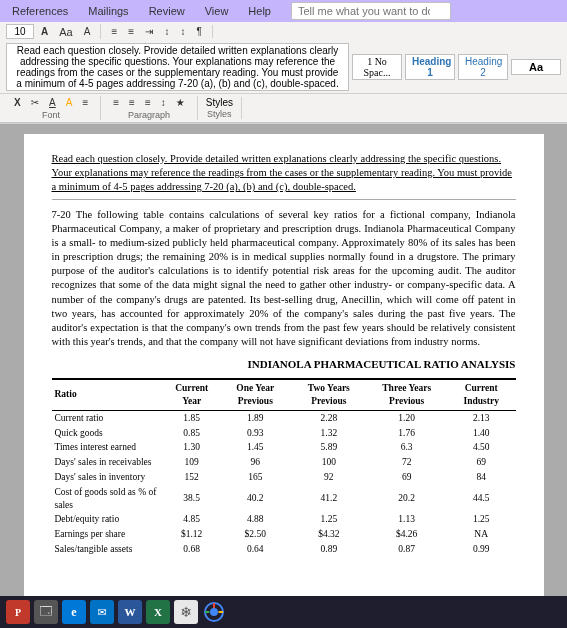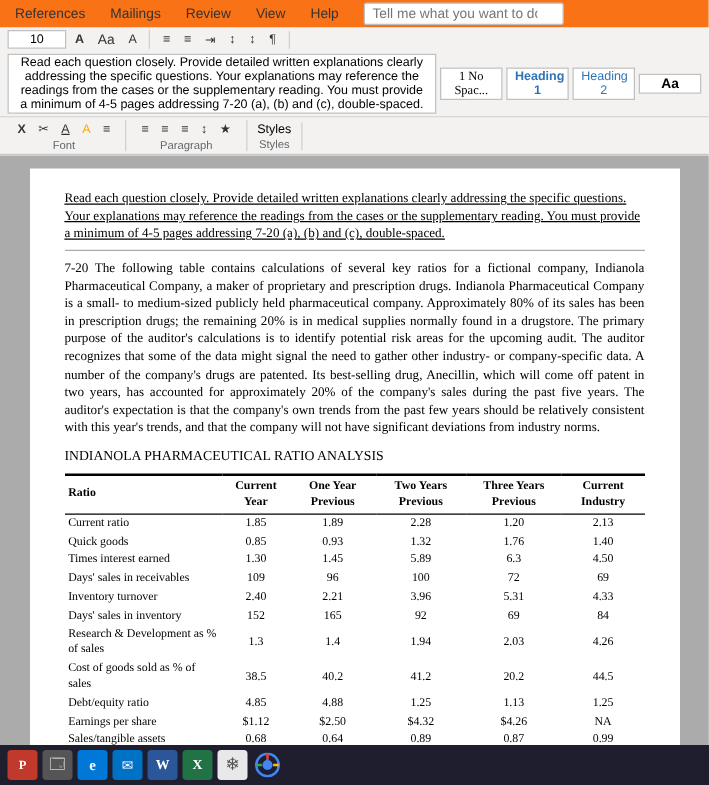--- a/index.html
+++ b/index.html
@@ -16,21 +16,21 @@
     .toolbar-area {
       background: #f3f2f1;
       border-bottom: 1px solid #d0d0d0;
     }
     .menu-bar {
       display: flex;
       align-items: center;
       padding: 2px 6px;
       font-family: 'Segoe UI', Arial, sans-serif;
       font-size: 11px;
-      background: #f97316;
+      background: #c4b5fd;
       gap: 8px;
     }
     .menu-item {
       padding: 2px 6px;
       cursor: pointer;
       color: #333;
     }
     .search-input {
       border: 1px solid #c0c0c0;
       background: white;
@@ -60,21 +60,21 @@
     .ribbon-btn {
       font-family: 'Segoe UI', Arial, sans-serif;
       font-size: 10px;
       padding: 1px 4px;
       background: transparent;
       border: none;
       cursor: pointer;
       color: #333;
     }
     .font-size-box {
-      width: 47px;
+      width: 28px;
       border: 1px solid #c0c0c0;
       font-size: 10px;
       text-align: center;
       padding: 1px;
     }
     .bold { font-weight: bold; }
 
     .second-ribbon {
       display: flex;
       align-items: center;
@@ -160,22 +160,22 @@
     .body-text {
       font-size: 10.5px;
       margin-bottom: 0;
       text-align: justify;
     }
 
     .table-section {
       margin-top: 8px;
     }
     .table-title {
-      text-align: left;
-      font-weight: normal;
+      text-align: right;
+      font-weight: bold;
       font-size: 11px;
       text-transform: uppercase;
       margin-bottom: 6px;
     }
 
     .ratio-table {
       width: 100%;
       border-collapse: collapse;
       font-size: 9.5px;
     }
@@ -360,42 +360,26 @@
             </tr>
             <tr>
               <td class="left-align">Days' sales in receivables</td>
               <td>109</td>
               <td>96</td>
               <td>100</td>
               <td>72</td>
               <td>69</td>
             </tr>
             <tr>
-              <td class="left-align">Inventory turnover</td>
-              <td>2.40</td>
-              <td>2.21</td>
-              <td>3.96</td>
-              <td>5.31</td>
-              <td>4.33</td>
-            </tr>
-            <tr>
               <td class="left-align">Days' sales in inventory</td>
               <td>152</td>
               <td>165</td>
               <td>92</td>
               <td>69</td>
               <td>84</td>
-            </tr>
-            <tr>
-              <td class="left-align">Research &amp; Development as % of sales</td>
-              <td>1.3</td>
-              <td>1.4</td>
-              <td>1.94</td>
-              <td>2.03</td>
-              <td>4.26</td>
             </tr>
             <tr>
               <td class="left-align">Cost of goods sold as % of sales</td>
               <td>38.5</td>
               <td>40.2</td>
               <td>41.2</td>
               <td>20.2</td>
               <td>44.5</td>
             </tr>
             <tr>

